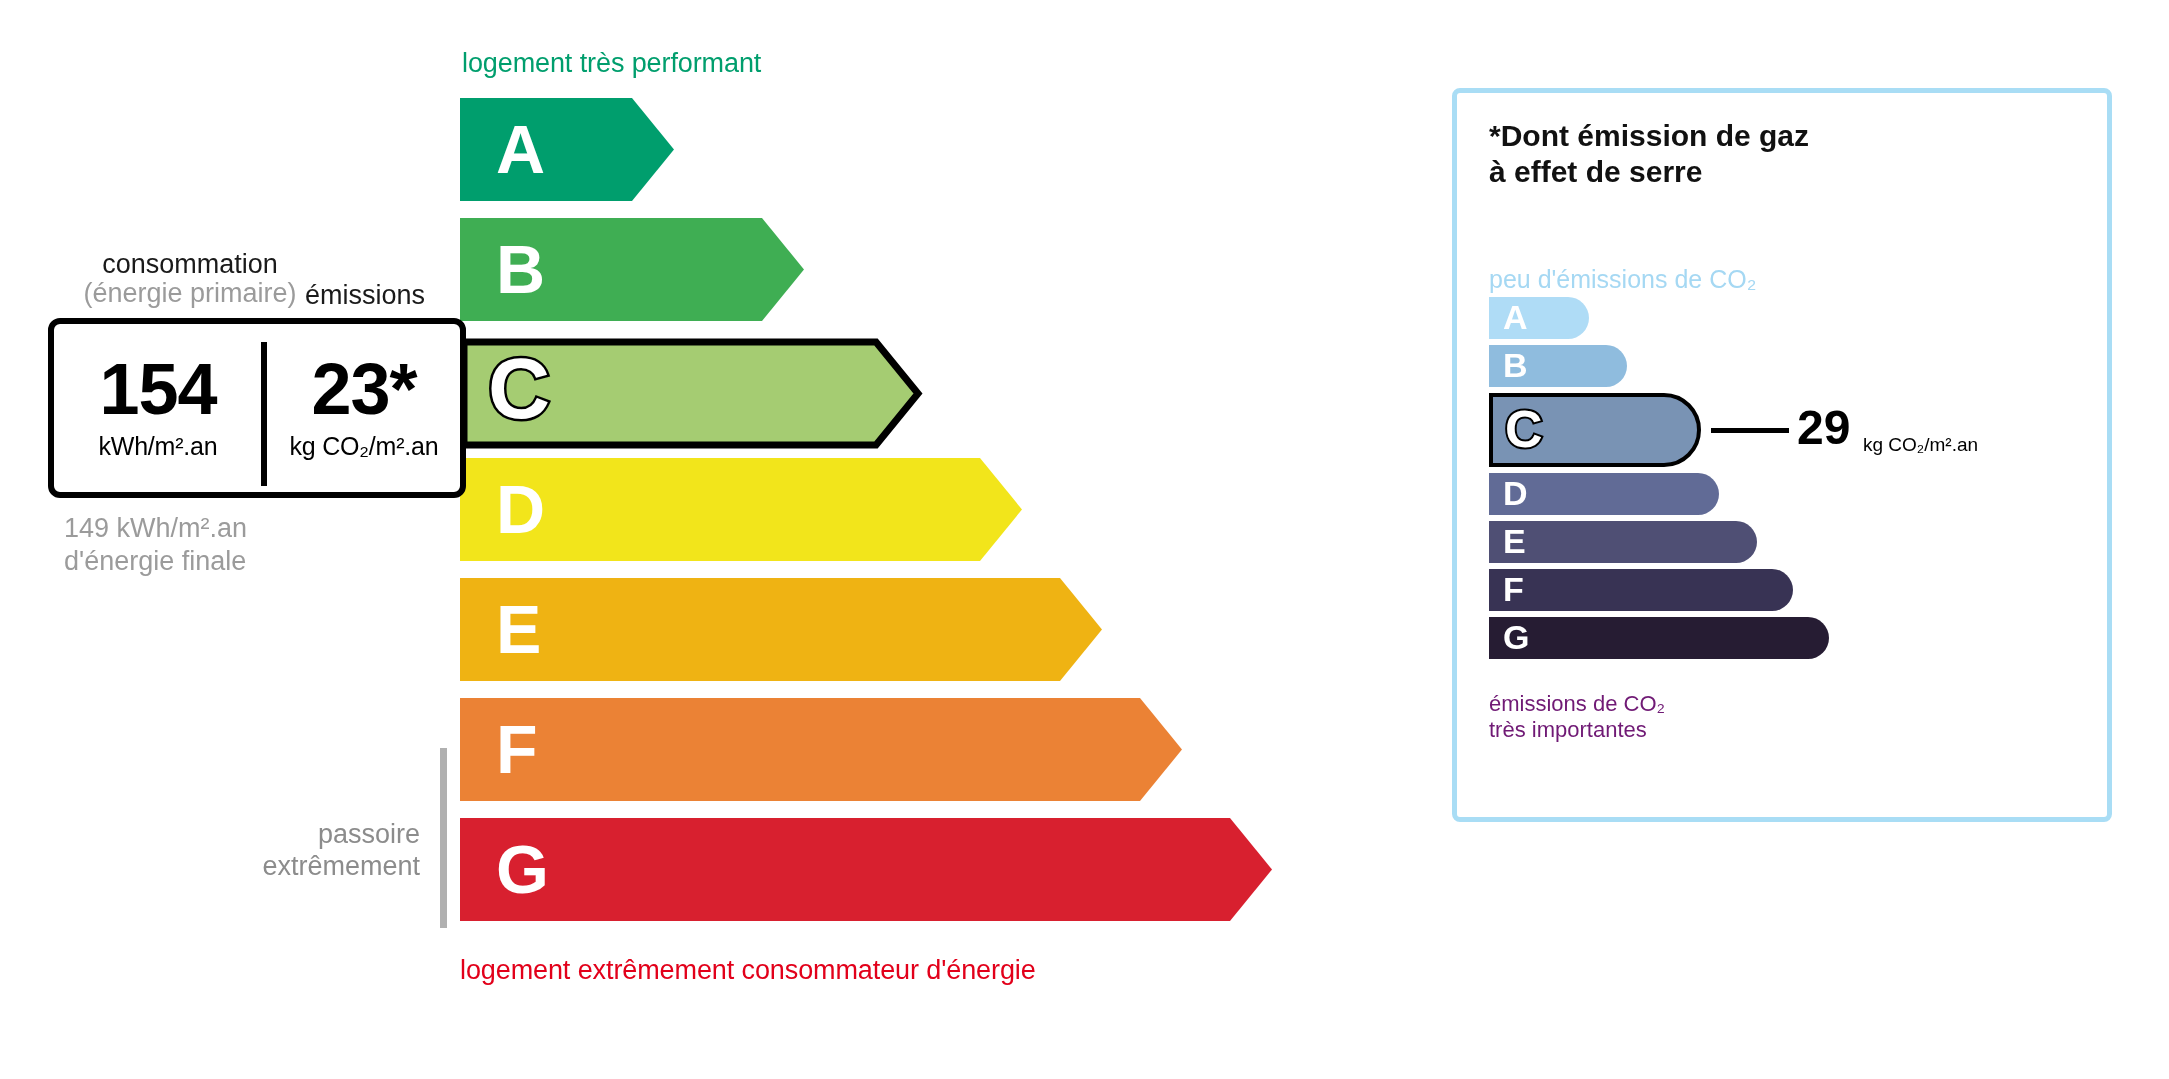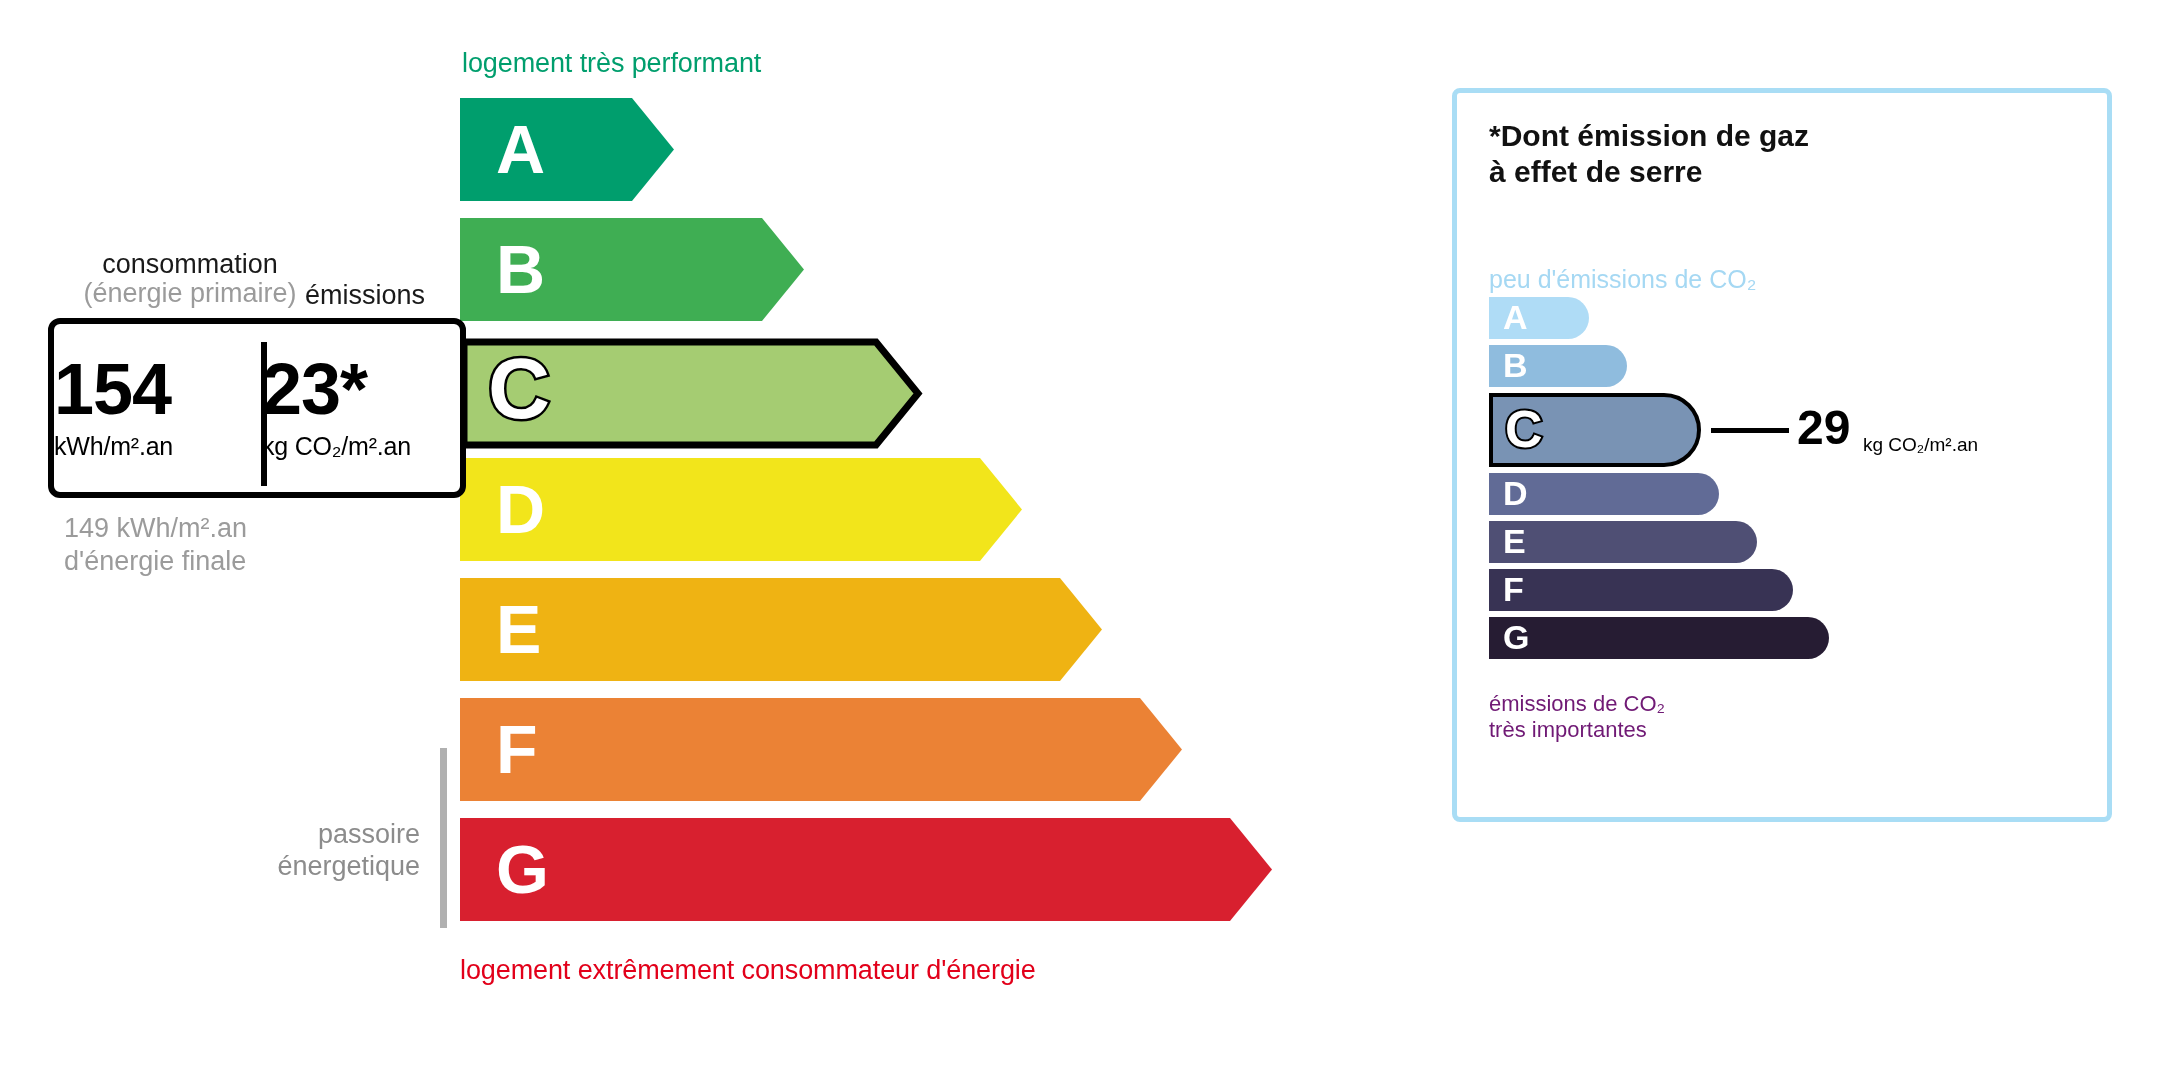--- a/index.html
+++ b/index.html
@@ -38,21 +38,21 @@
   }
 
   
   .value-box{
     position:absolute;left:48px;top:318px;width:418px;height:180px;
     border:6px solid #000;border-radius:12px;background:#fff;
     box-sizing:border-box;z-index:6;
   }
   .value-cell{
     position:absolute;top:0;height:100%;
-    display:flex;flex-direction:column;align-items:flex-start;justify-content:center;
+    display:flex;flex-direction:column;align-items:center;justify-content:center;
   }
   .cell-primary{left:0;width:208px;}
   .cell-emis{left:208px;width:204px;}
   .cell-divider{
     position:absolute;left:207px;top:18px;width:6px;height:144px;background:#000;
   }
   .big-num{font-size:72px;font-weight:bold;color:#000;line-height:.95;letter-spacing:-1px;}
   .unit{font-size:25px;color:#000;margin-top:9px;letter-spacing:-.2px;white-space:nowrap;}
 
   .cap-conso{
@@ -190,21 +190,21 @@
   <div class="cap-emis">émissions</div>
 
   <div class="final-energy">
     <div>149 kWh/m².an</div>
     <div>d'énergie finale</div>
   </div>
 
   <div class="passoire-bar"></div>
   <div class="passoire-text">
     <div>passoire</div>
-    <div>énergetique</div>
+    <div>extrêmement</div>
   </div>
 
   <div class="bottom-caption">logement extrêmement consommateur d'énergie</div>
 </div>
 
 <div id="co2-panel">
   <div class="co2-title">
     <div>*Dont émission de gaz</div>
     <div>à effet de serre</div>
   </div>

